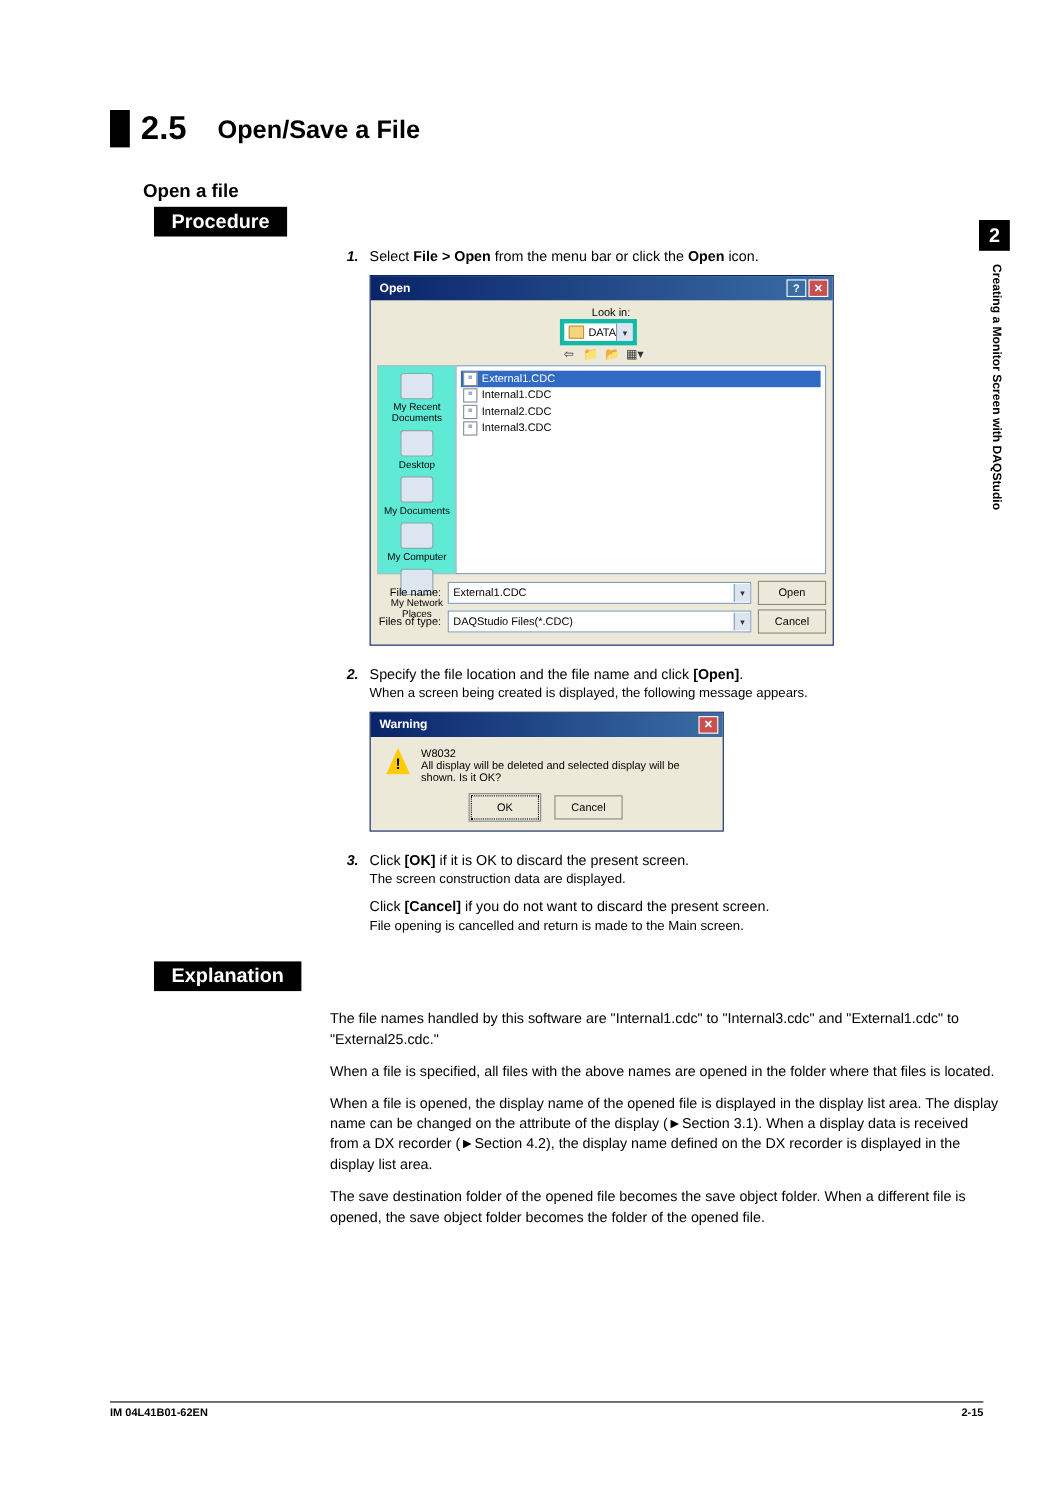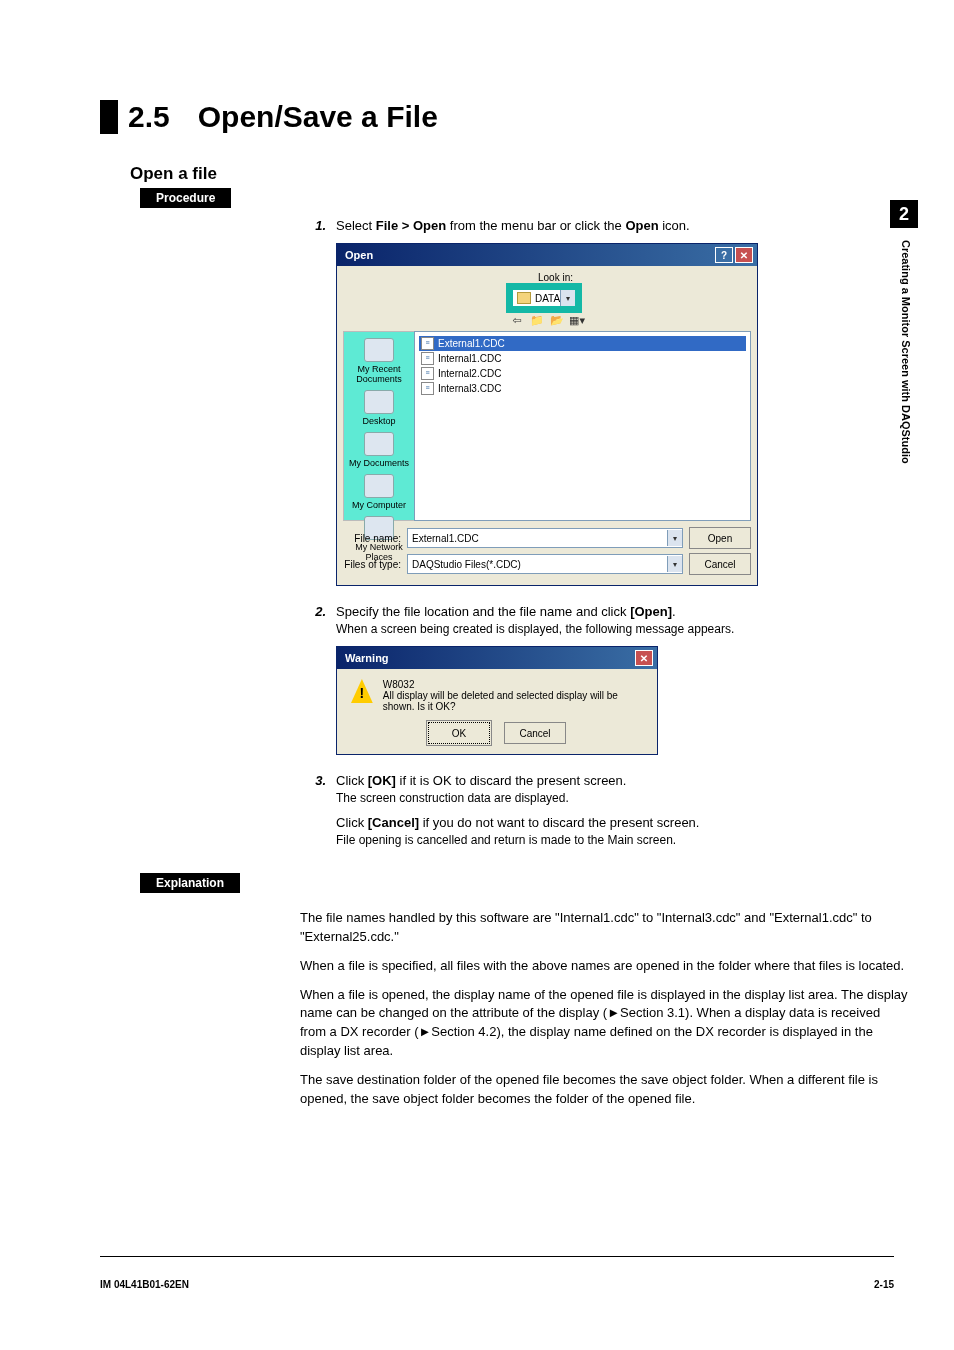--- a/index.html
+++ b/index.html
@@ -27,35 +27,35 @@
     background: #000;
     margin-right: 10px;
   }
   .sec-num {
     font-size: 30px;
     font-weight: bold;
     margin-right: 28px;
     align-self: center;
   }
   .sec-title {
-    font-size: 30px;
+    font-size: 23px;
     font-weight: bold;
     align-self: center;
   }
   .sub-h {
     font-size: 17px;
     font-weight: bold;
     margin: 18px 0 4px 30px;
   }
   .pill {
     display: inline-block;
     background: #000;
     color: #fff;
     font-weight: bold;
-    font-size: 12px;
+    font-size: 18px;
     padding: 3px 16px;
     margin-left: 40px;
     margin-bottom: 10px;
   }
   .content-col {
     margin-left: 200px;
     margin-right: 10px;
   }
   .step {
     display: flex;
@@ -105,21 +105,21 @@
     background: #3a6ea5;
     border: 1px solid #fff;
     color: #fff;
     display: flex; align-items: center; justify-content: center;
   }
   .dlg-tbtn.red { background: #c75050; border-color: #fff; }
   .dlg-body { padding: 6px; }
   .dlg-row { display: flex; align-items: center; margin-bottom: 4px; flex-direction: column; }
   .dlg-row label { width: 58px; text-align: right; margin-right: 6px; font-size: 10px;}
   .lookin-sel {
-    flex: 1; height: 18px; border: 7px solid #14b8a6; background: #fff;
+    flex: 1; height: 18px; border: 4px solid #14b8a6; background: #fff;
     display: flex; align-items: center; padding-left: 4px; font-size: 10px;
     margin-right: 6px;
   }
   .folder-ico {
     width: 12px; height: 10px; background: #f4d47c; border: 1px solid #b59a3b;
     margin-right: 4px;
   }
   .drop-arrow {
     width: 14px; height: 16px; background: #dbe4ef; border-left: 1px solid #7f9db9;
     display: flex; align-items: center; justify-content: center; font-size: 8px; color: #333;
@@ -197,21 +197,21 @@
     writing-mode: vertical-rl;
     font-size: 11px;
     font-weight: bold;
   }
 
   
   .footer-line {
     position: absolute;
     left: 100px; right: 60px; bottom: 60px;
     border-top: 1px solid #000;
-    padding-top: 22px;
+    padding-top: 4px;
     display: flex; justify-content: space-between;
     font-size: 10px; font-weight: bold;
   }
 
   .para { margin-bottom: 10px; line-height: 1.45; }
 </style>
 </head>
 <body>
 
 <div class="side-num-box">2</div>

